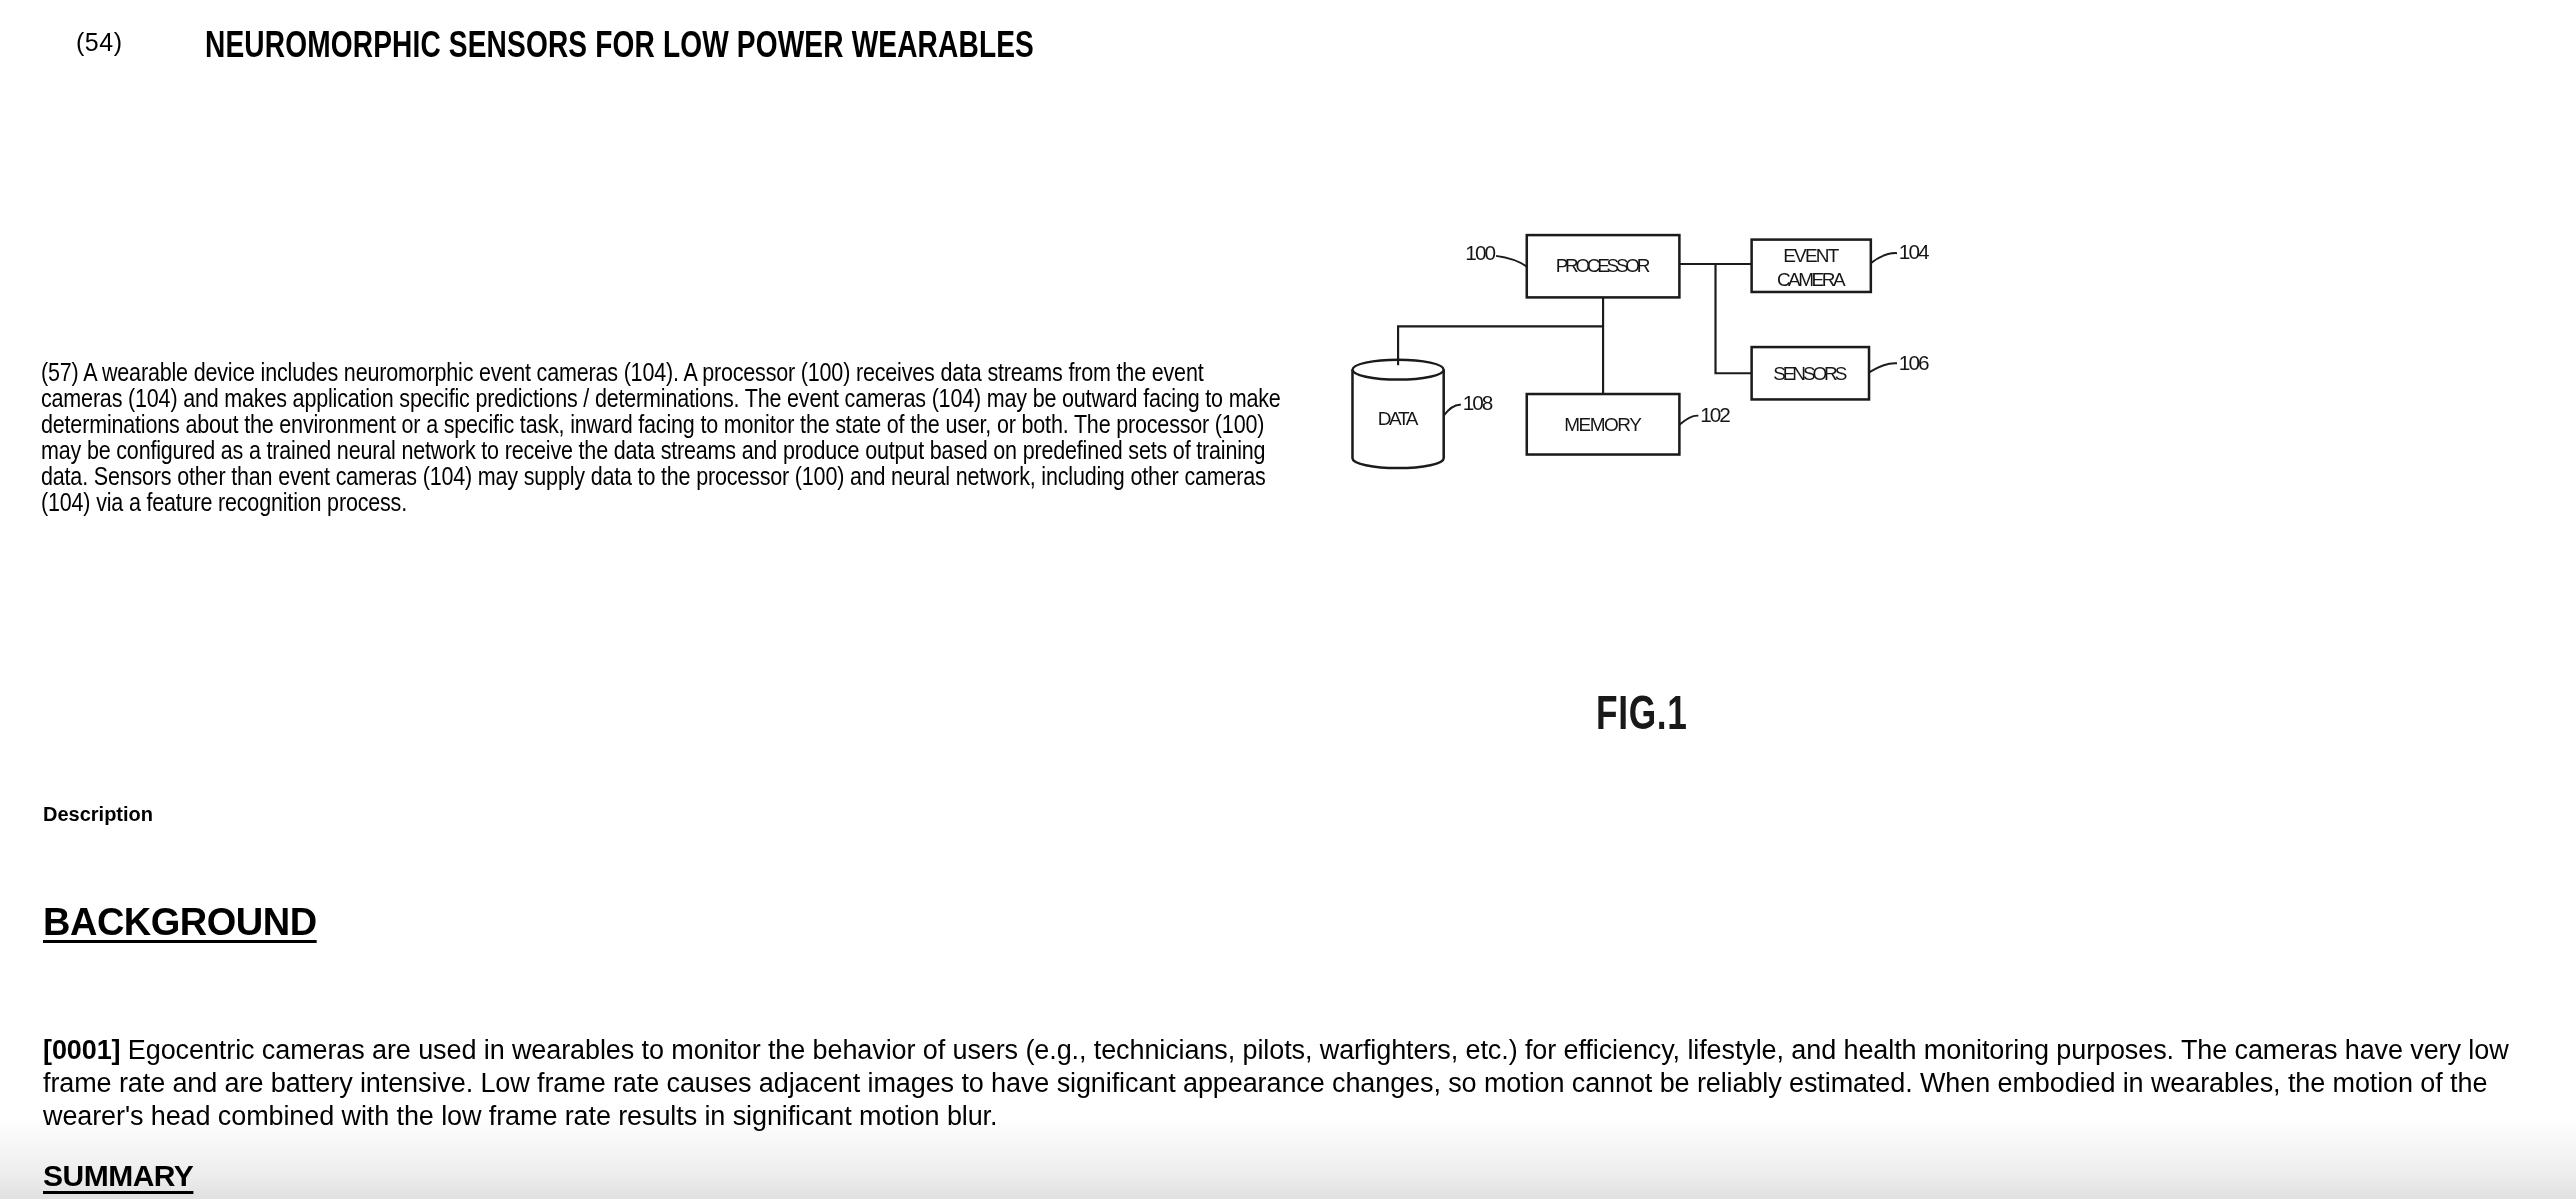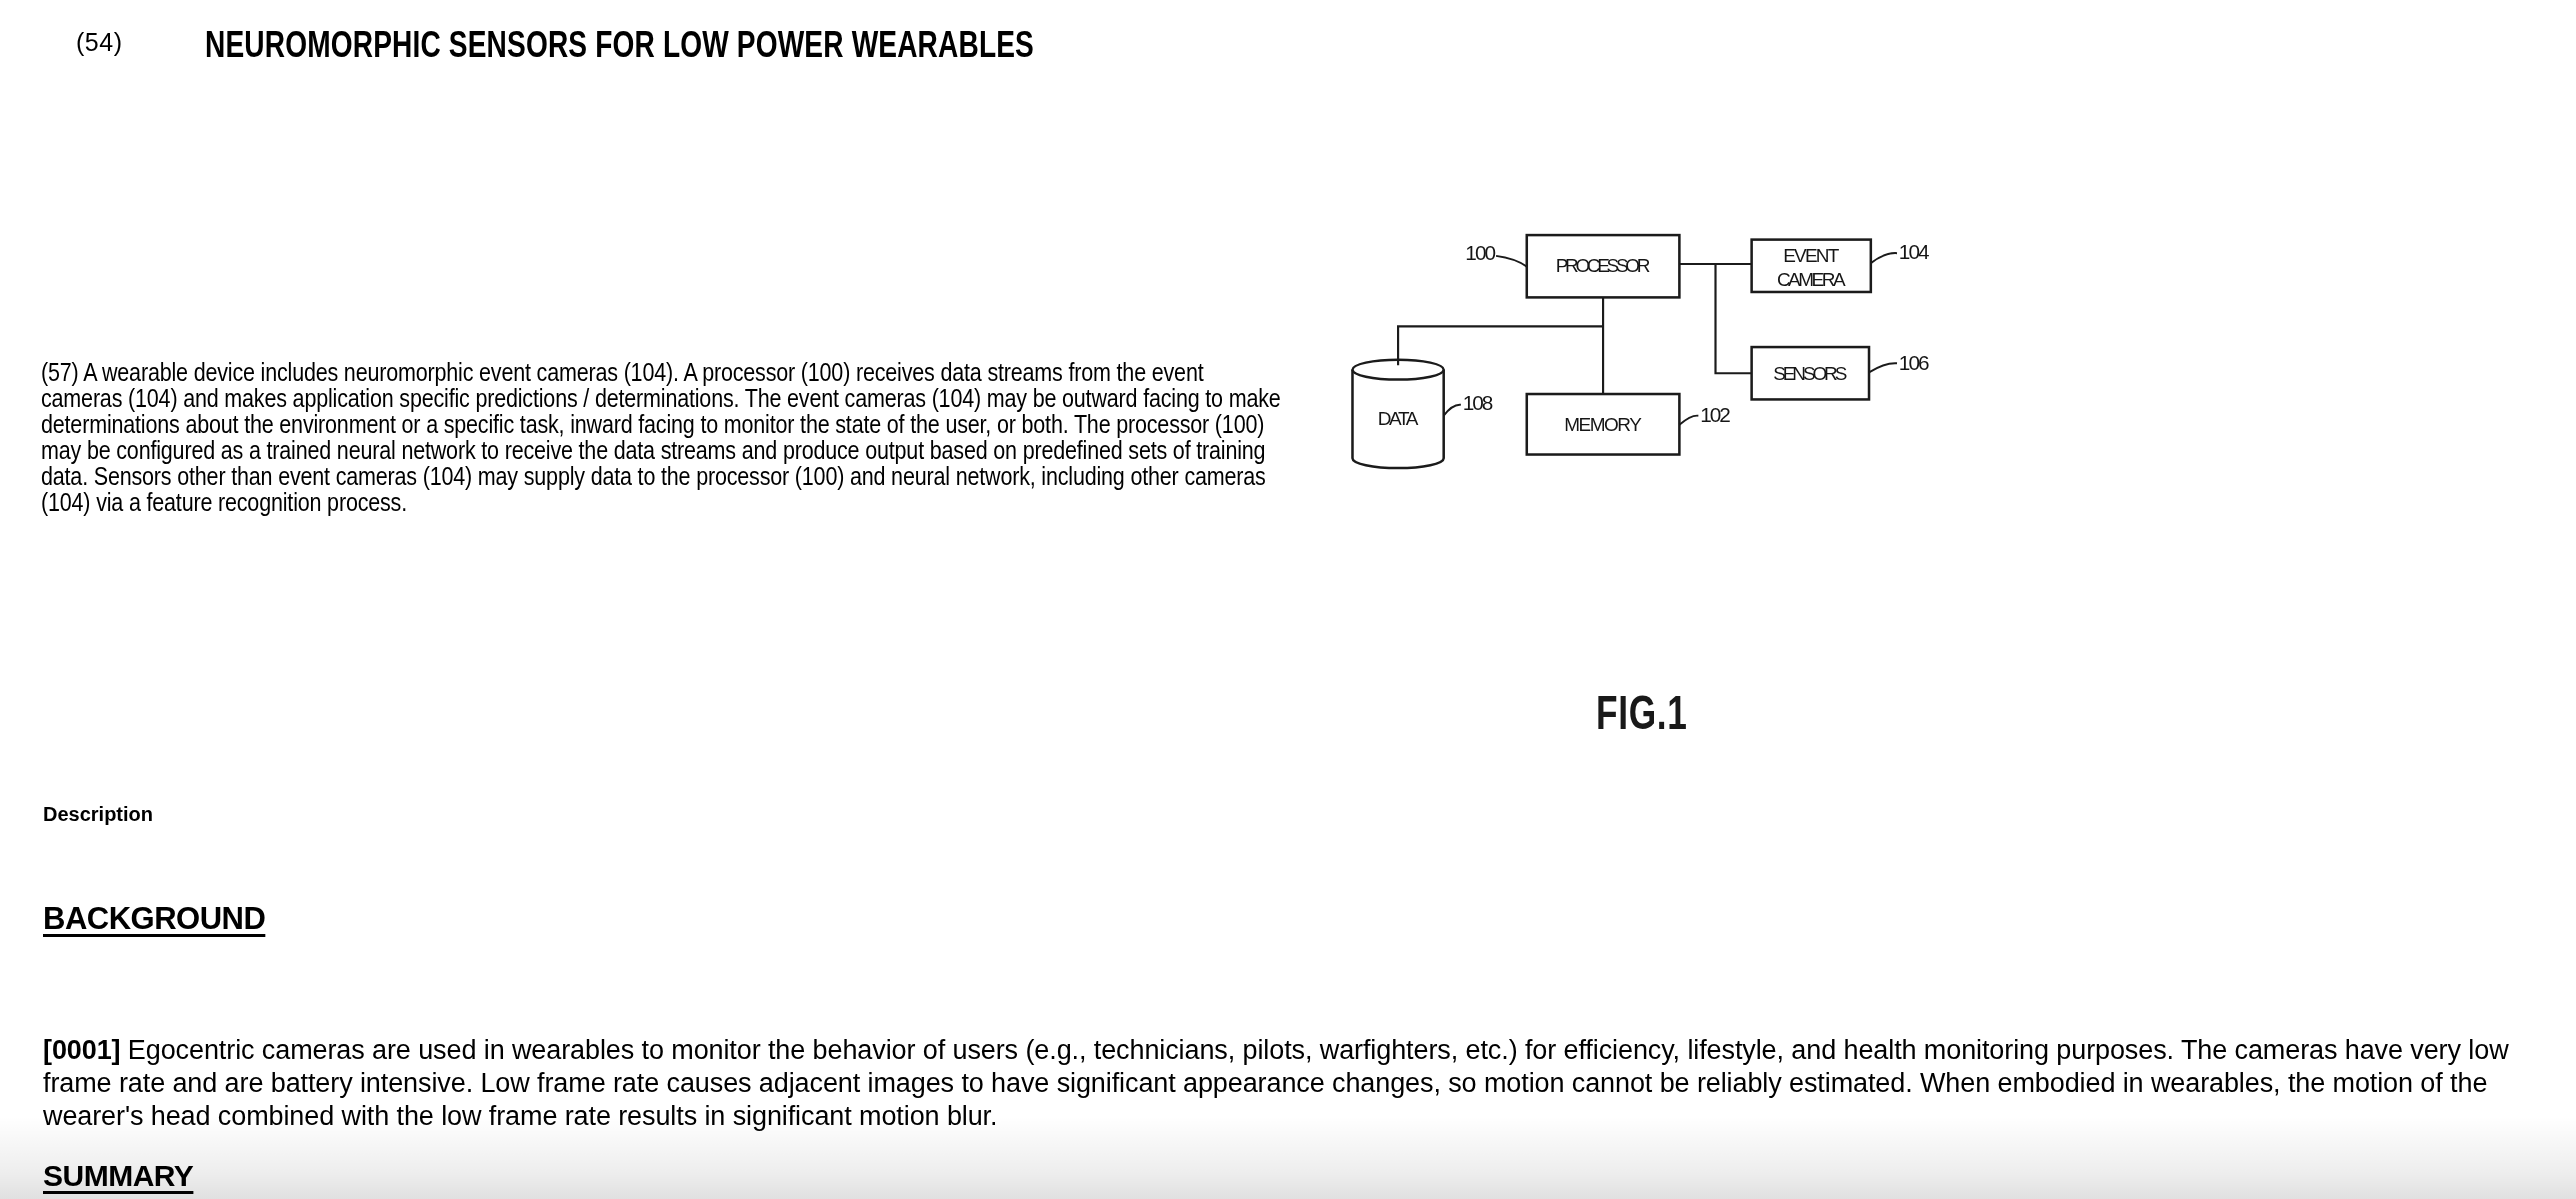--- a/index.html
+++ b/index.html
@@ -24,21 +24,21 @@
     transform:scaleX(0.86);transform-origin:0 0;
     letter-spacing:-0.2px;
   }
 
   
   .h-desc{left:43px;top:803px;font-size:20px;font-weight:bold;}
   .h-underlined{
     font-weight:bold;text-decoration:underline;
     text-decoration-thickness:2.7px;text-underline-offset:4.5px;
   }
-  .h-background{left:43px;top:901px;font-size:31px;letter-spacing:-0.5px;}
+  .h-background{left:43px;top:901px;font-size:38px;letter-spacing:-0.5px;}
   .h-summary{left:43px;top:1159px;font-size:30px;letter-spacing:-0.5px;}
   .para-body{
     left:43px;top:1034px;width:2504px;
     font-size:27px;line-height:33px;letter-spacing:-0.1px;
   }
   .para-label{font-weight:bold;}
 
   
   .fig-diagram{left:1302px;top:208px;width:706px;height:298px;}
   .fig-caption{

